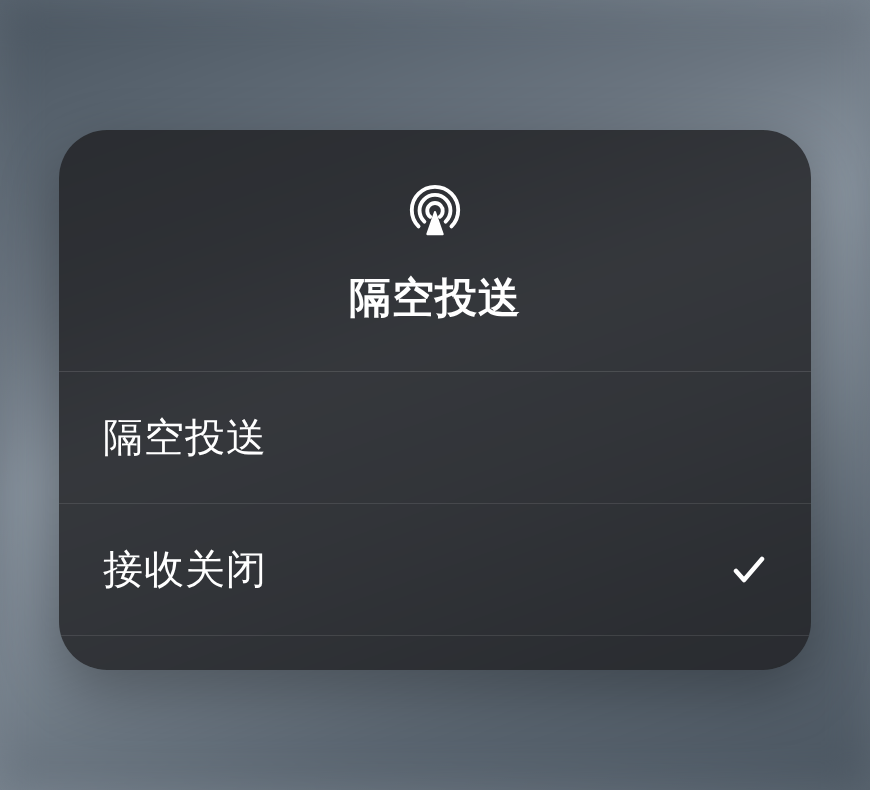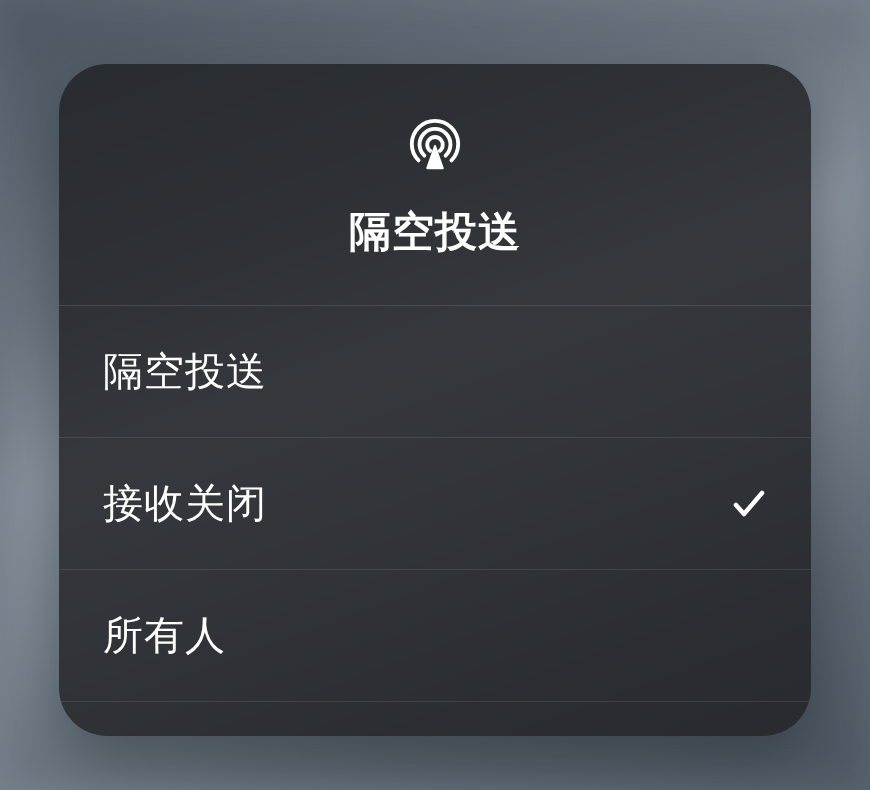--- a/index.html
+++ b/index.html
@@ -134,19 +134,16 @@
 
   <div class="option">
     <span class="option-label">接收关闭</span>
     <span class="checkmark">
       <svg viewBox="0 0 34 34" fill="none" stroke="#ffffff" stroke-width="4.5" stroke-linecap="round" stroke-linejoin="round">
         <path d="M 4 18 L 12 27 L 30 6"></path>
       </svg>
     </span>
   </div>
 
-  <div class="option">
-    <span class="option-label">所有人</span>
-  </div>
 
   <div class="bottom-pad"></div>
 
 </div>
 
 </body></html>

